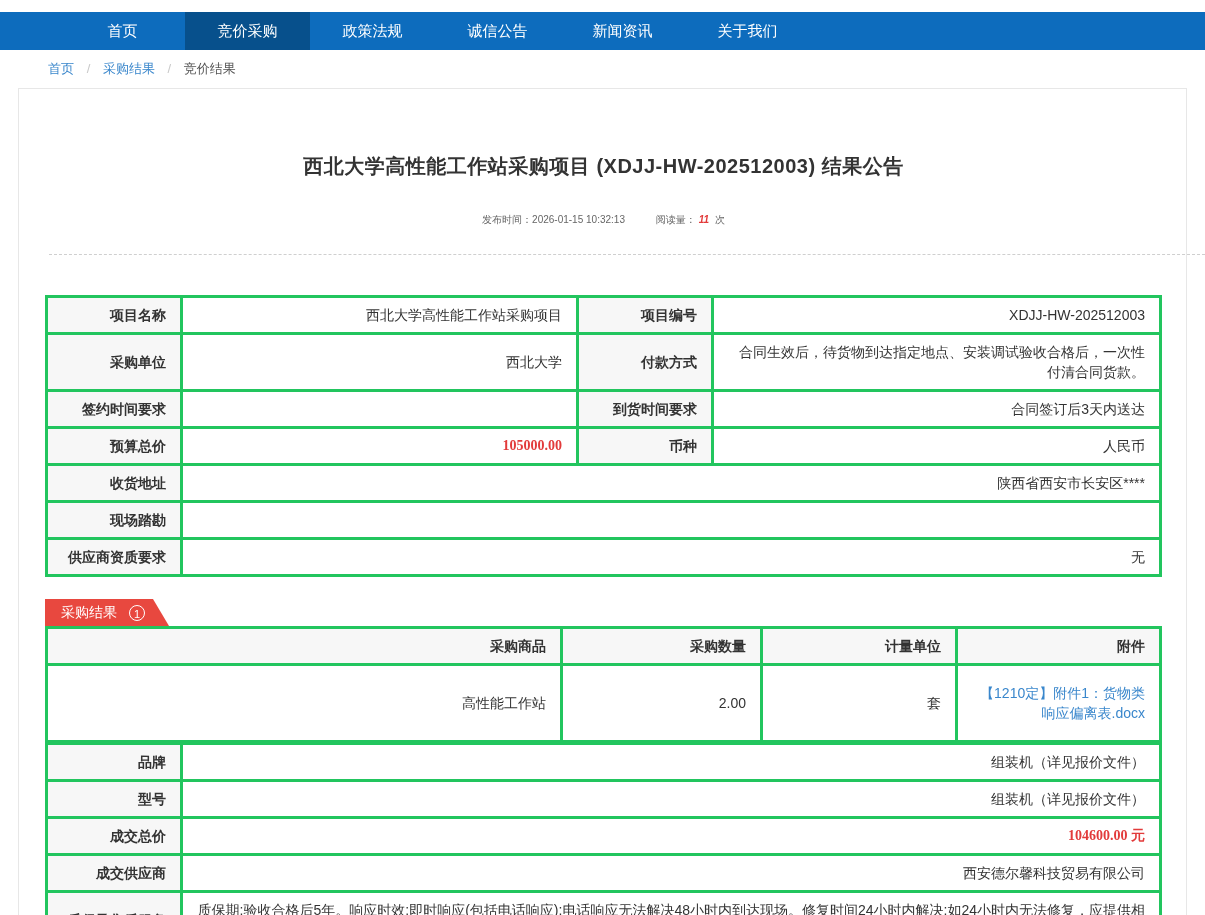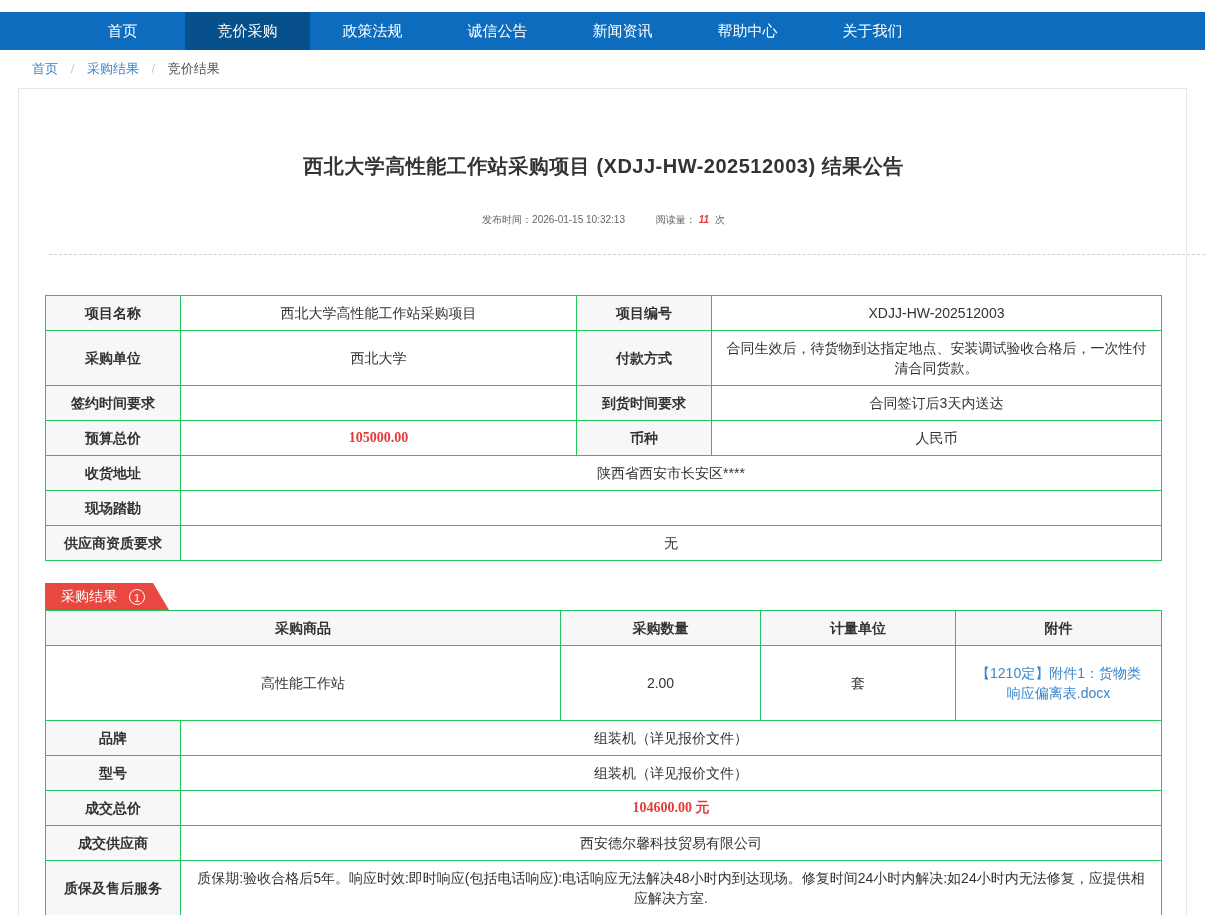--- a/index.html
+++ b/index.html
@@ -7,39 +7,39 @@
     font-family:"Liberation Sans","DejaVu Sans",sans-serif; color:#333; }
 
   
   .topnav { margin-top:12px; height:38px; background:var(--nav-bg,#0d6cbd);
     display:flex; padding-left:60px; }
   .topnav .tab { width:125px; text-align:center; line-height:38px; color:#fff;
     font-size:15px; cursor:pointer; white-space:nowrap; }
   .topnav .tab.active { background:var(--nav-active,#07508c); }
 
   
-  .breadcrumb { height:38px; line-height:38px; padding-left:32px; font-size:13px; }
+  .breadcrumb { height:38px; line-height:38px; padding-left:48px; font-size:13px; }
   .breadcrumb a { color:var(--link-blue,#3a7dc9); text-decoration:none; cursor:pointer; }
   .breadcrumb .sep { color:#c9c9c9; margin:0 9px; }
   .breadcrumb .current { color:#555; }
 
   
   .card { margin:0 18px; border:1px solid #e7e7e7; background:#fff;
     padding:0 24px 40px 26px; min-height:830px; }
   .title { text-align:center; font-size:20px; font-weight:bold; color:#333;
     margin-top:64px; letter-spacing:.5px; }
   .meta { text-align:center; font-size:10px; color:#666; margin-top:33px; }
   .meta .group { margin:0 14px; }
   .views-num { color:var(--price-red,#e23b3b); font-style:italic; font-weight:bold; margin:0 3px; }
   .dashed { border-top:1px dashed #cfcfcf; margin:27px -43px 0 4px; }
 
   
   table { width:100%; border-collapse:collapse; table-layout:fixed; font-size:14px; }
-  td,th { border:1px solid #22c55e; padding:7px 14px; line-height:20px;
-    text-align:center; vertical-align:middle; color:#333; font-weight:normal;
+  td,th { border:3px solid #22c55e; padding:7px 14px; line-height:20px;
+    text-align:right; vertical-align:middle; color:#333; font-weight:normal;
     word-break:break-all; }
   .lbl, th { background:#f7f7f7; font-weight:bold; }
   .info-table { margin-top:40px; }
   .red { color:var(--price-red,#e23b3b); font-weight:bold;font-family:Liberation Serif, serif; }
 
   
   .result-badge { display:inline-flex; align-items:center; margin-top:22px;
     height:27px; background:var(--accent-red,#e8483f); color:#fff; font-size:14px;
     padding:0 24px 0 16px;
     clip-path:polygon(0 0, calc(100% - 16px) 0, 100% 100%, 0 100%); }
@@ -53,21 +53,20 @@
 </style>
 </head>
 <body>
 
 <div class="topnav">
   <div class="tab">首页</div>
   <div class="tab active">竞价采购</div>
   <div class="tab">政策法规</div>
   <div class="tab">诚信公告</div>
   <div class="tab">新闻资讯</div>
-  <div class="tab">帮助中心</div>
   <div class="tab">关于我们</div>
 </div>
 
 <div class="breadcrumb">
   <a>首页</a>
   <span class="sep">/</span>
   <a>采购结果</a>
   <span class="sep">/</span>
   <span class="current">竞价结果</span>
 </div>

